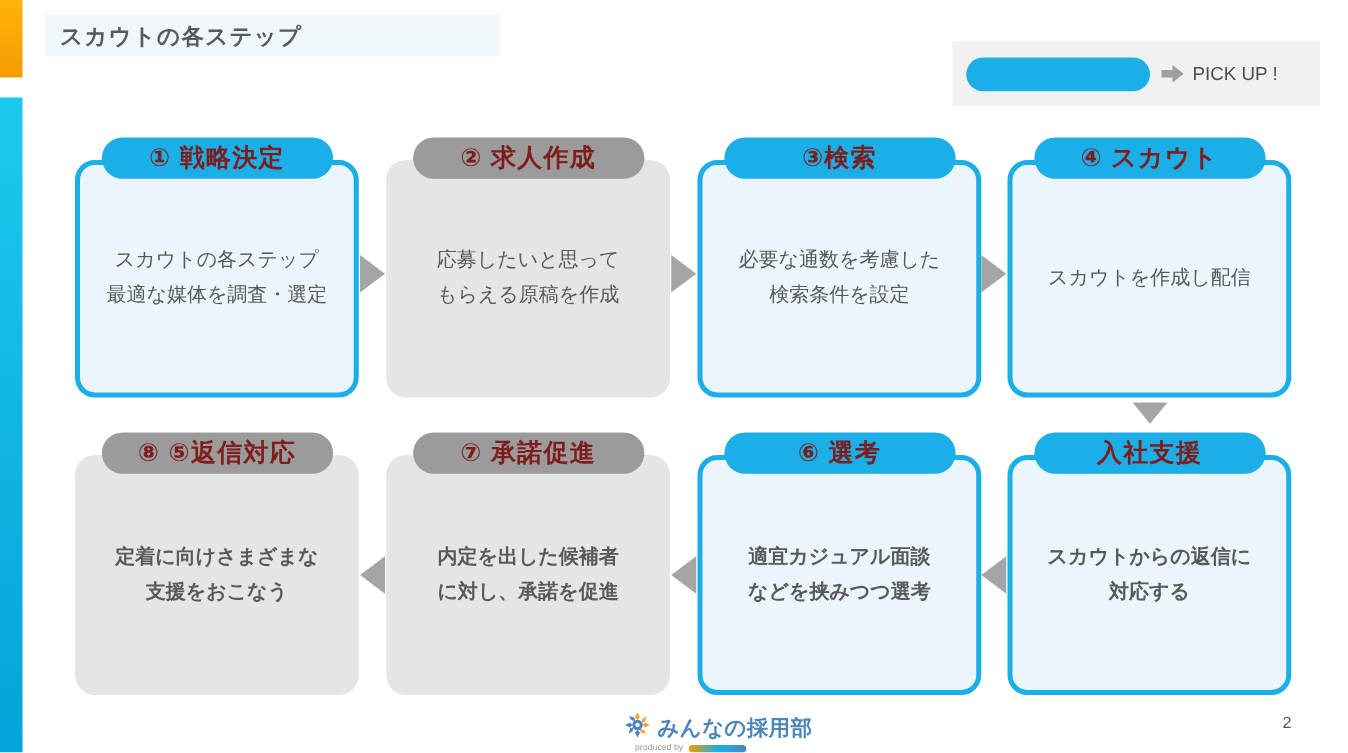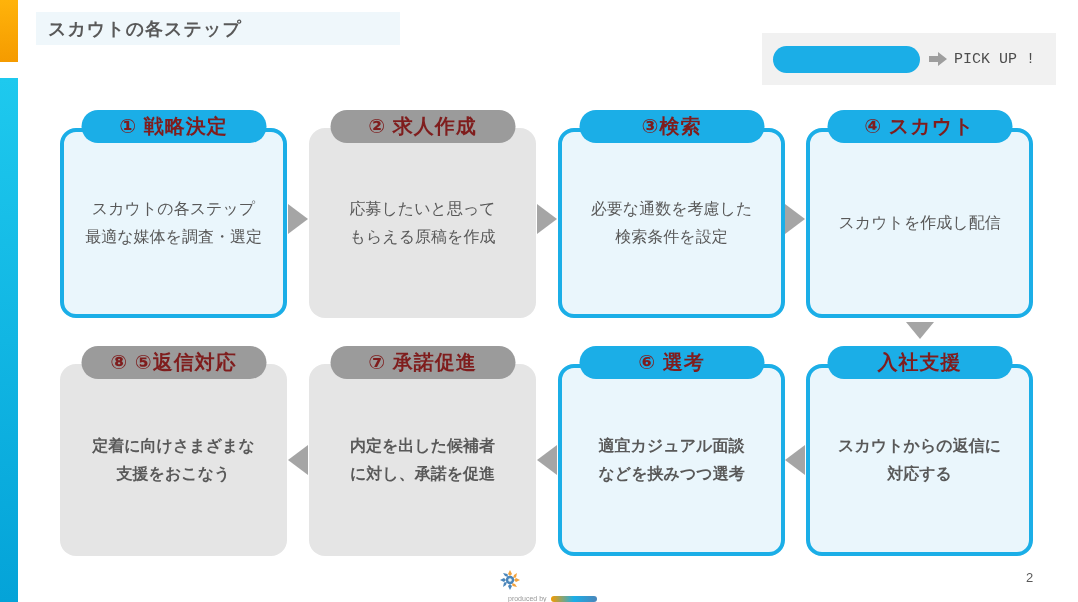--- a/index.html
+++ b/index.html
@@ -11,21 +11,21 @@
   .edge-orange{position:absolute;left:0;top:0;width:18px;height:62px;
     background:linear-gradient(180deg,#FFB30A,#F59B00);}
   .edge-cyan{position:absolute;left:0;top:78px;width:18px;height:524px;
     background:linear-gradient(180deg,#1EC9EE,#04A3D8);}
   
   .page-title{position:absolute;left:36px;top:12px;width:364px;height:33px;
     background:#EFF7FB;display:flex;align-items:center;box-sizing:border-box;padding-left:12px;
     font-size:18px;font-weight:bold;color:#595959;letter-spacing:1px;}
   
   .legend{position:absolute;left:762px;top:33px;width:294px;height:52px;background:#F1F1F1;
-    display:flex;align-items:center;box-sizing:border-box;padding-left:11px;font-family:Liberation Mono, monospace;}
+    display:flex;align-items:center;box-sizing:border-box;padding-left:11px;}
   .legend-pill{width:147px;height:27px;border-radius:14px;background:#1BAEE7;flex:0 0 auto;}
   .legend-arrow{margin:0 7px 0 9px;display:flex;align-items:center;}
   .legend-label{font-size:15px;color:#4D4D4D;}
   
   .step{position:absolute;width:227px;}
   .step .pill{position:absolute;top:0;left:50%;transform:translateX(-50%);
     width:185px;height:33px;border-radius:17px;z-index:2;
     display:flex;align-items:center;justify-content:center;
     color:#7f1d1d;font-weight:bold;font-size:20px;letter-spacing:1px;}
   .step .box{position:absolute;top:18px;left:0;width:227px;box-sizing:border-box;
@@ -153,20 +153,21 @@
       <g fill="#4B86BA">
         <path d="M11 21 l-2 -4 2 -2 2 2z"></path>
           <path d="M4 18 l1 -4.5 3 -0.5 -1 3z"></path>
         <path d="M1 11 l4 -2 2 2 -2 2z"></path>
           <path d="M4 4 l4.5 1 0.5 3 -3 -1z"></path>
       </g>
       <circle cx="11" cy="11" r="4.2" fill="#4B86BA"></circle>
       <circle cx="11" cy="11" r="1.8" fill="#EAF6FC"></circle>
     </svg>
   </span>
+  <span class="footer-logo-text">みんなの採用部</span>
 </div>
 
 <div class="produced-by">
   <span>produced by</span>
   <span class="produced-mark"></span>
 </div>
 
 <div class="page-number">2</div>
 
 </body></html>

